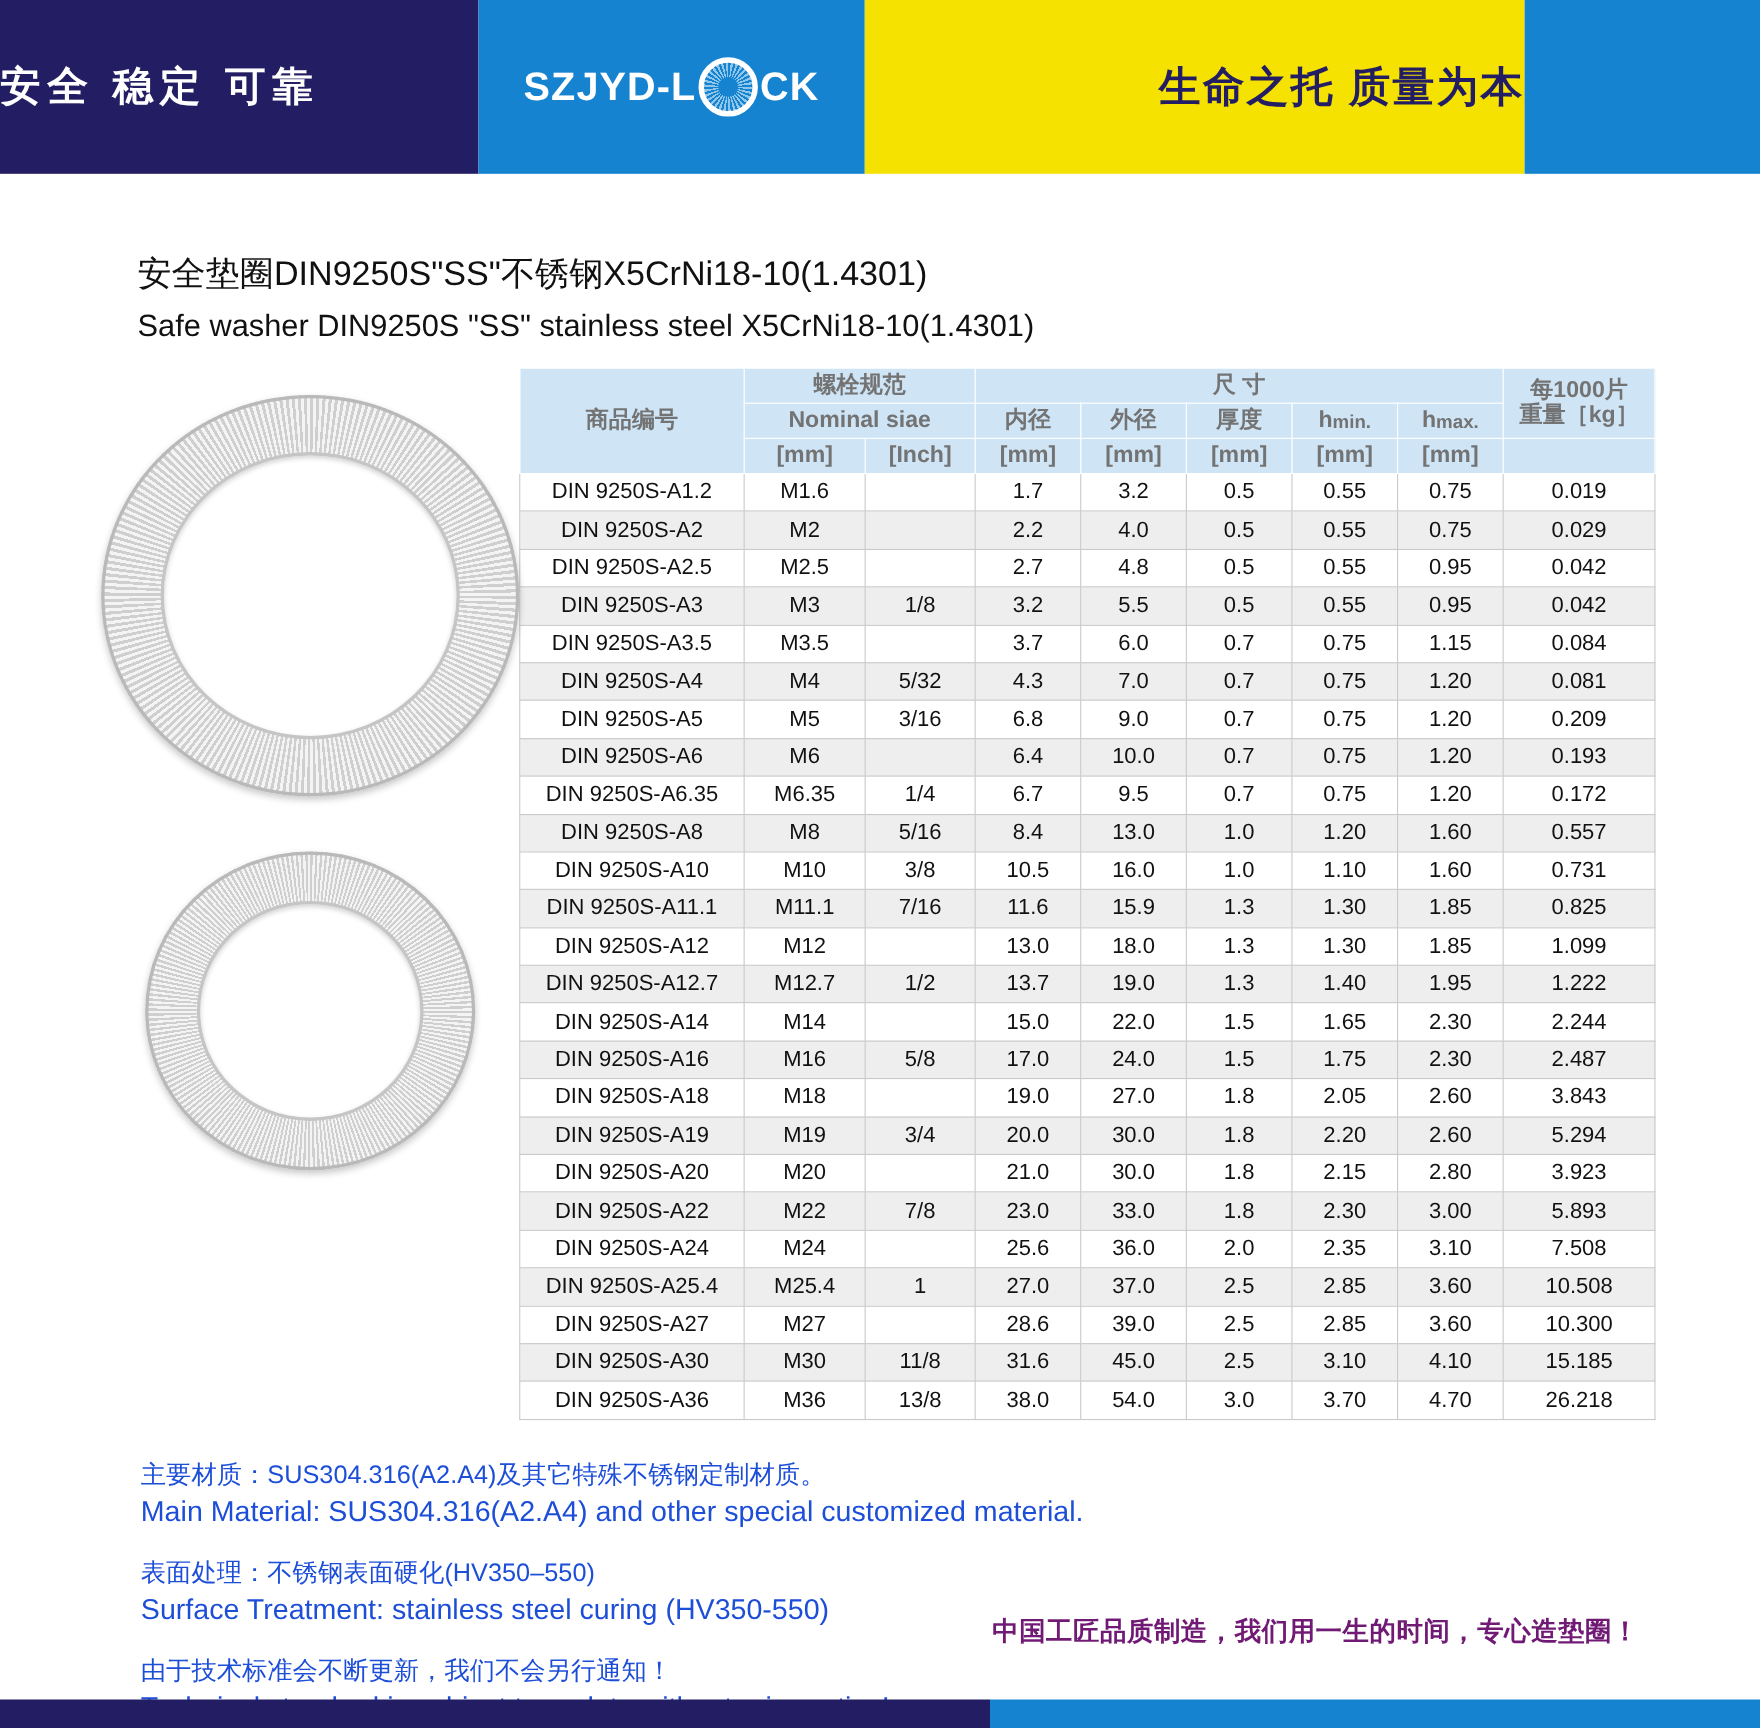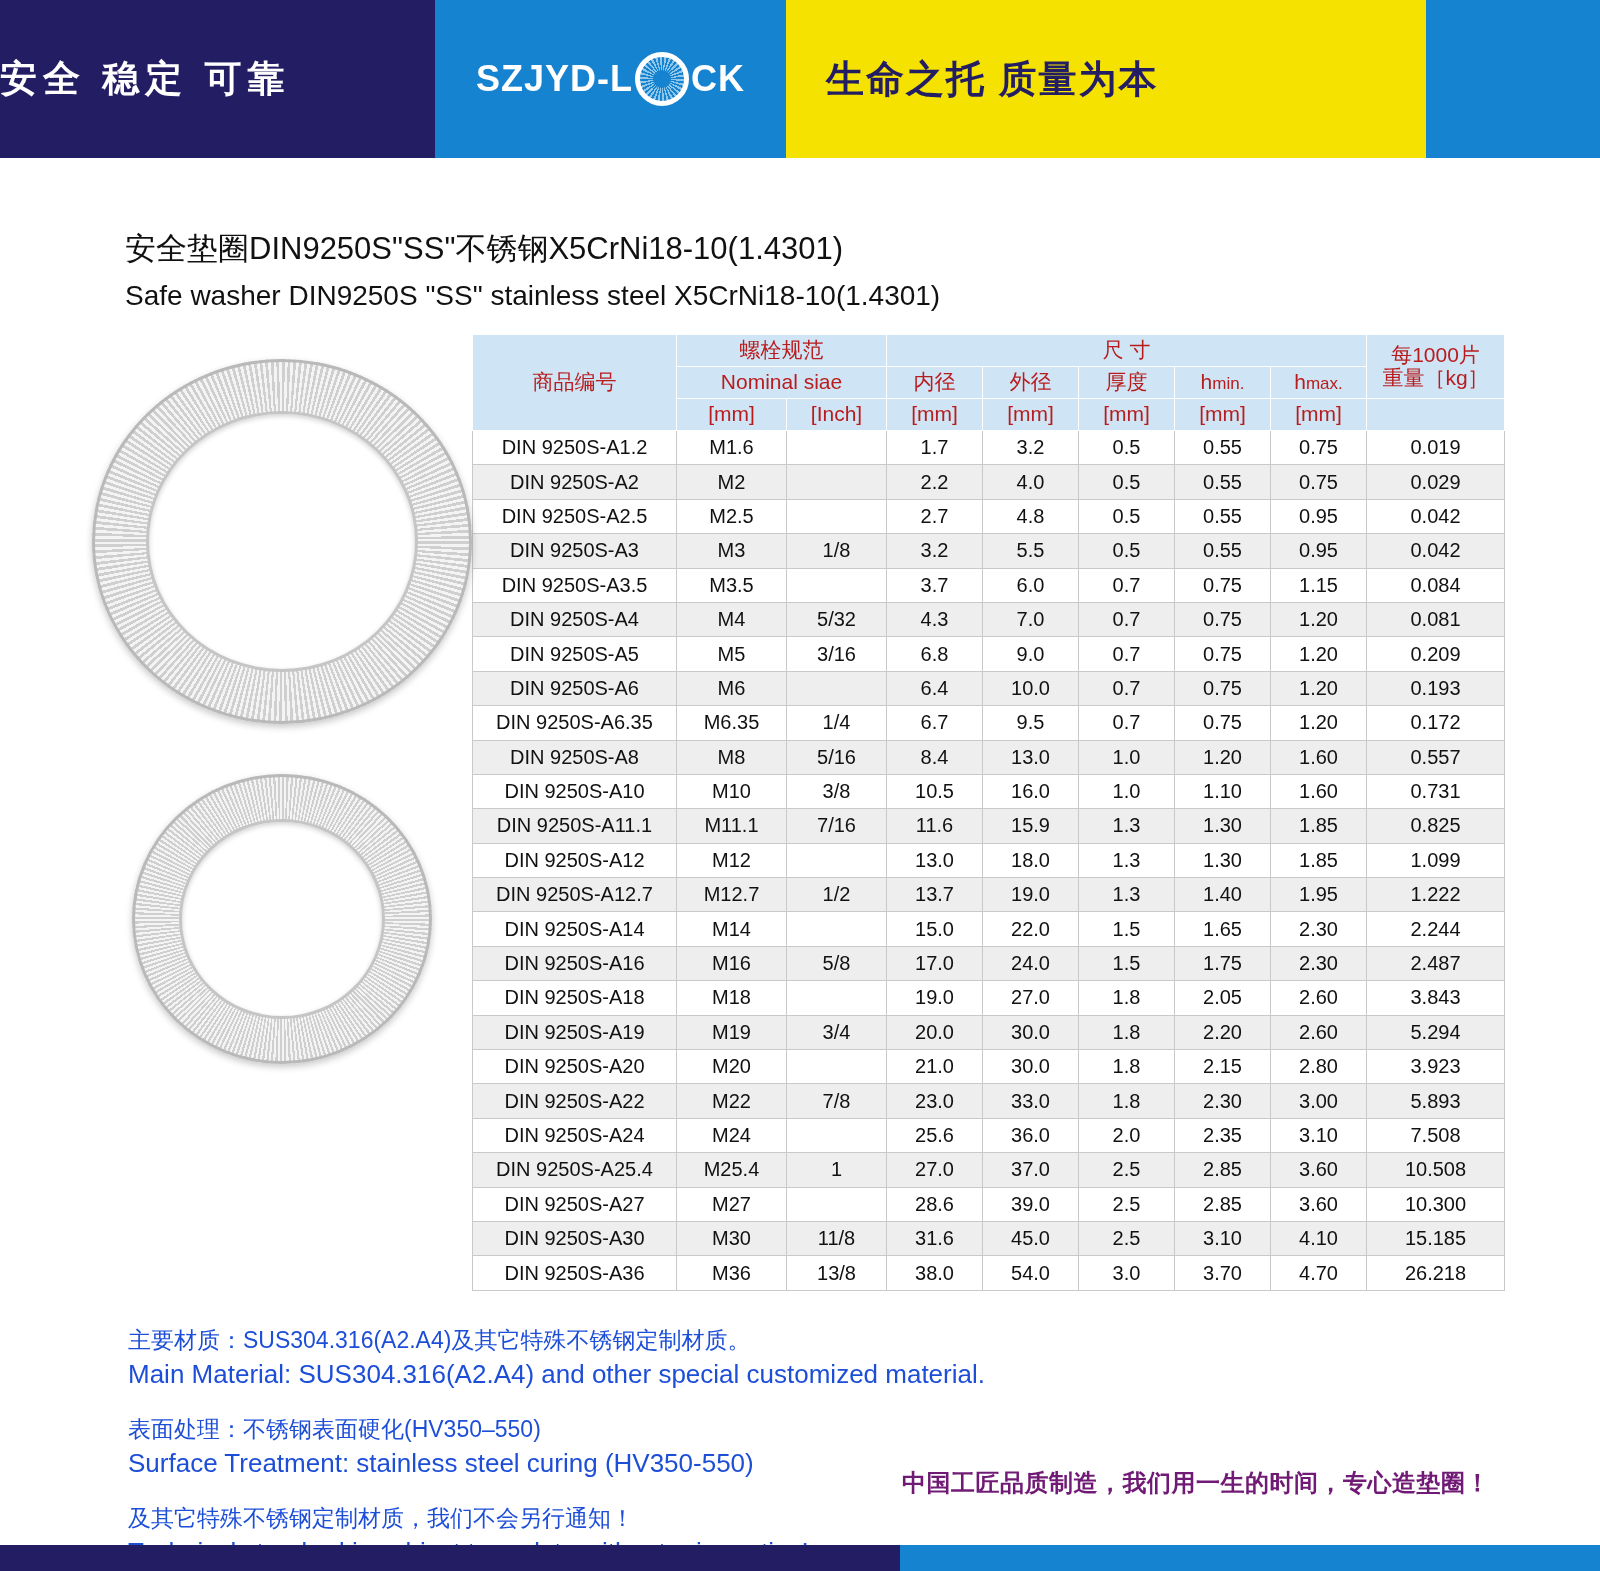--- a/index.html
+++ b/index.html
@@ -68,23 +68,22 @@
     width: 18px; height: 18px;
     margin: -9px 0 0 -9px;
     border-radius: 50%;
     background: #1683d0;
   }
   .header-right {
     width: 600px;
     background: #f5e200;
     display: flex;
     align-items: center;
-    justify-content: flex-start;
+    justify-content: flex-end;
     color: #231e63;
-    padding-left: 40px;
   }
   .header-right .slogan2 {
     font-size: 38px;
     font-weight: bold;
     letter-spacing: 2px;
     white-space: nowrap;
   }
   .header-end {
     flex: 1;
     background: #1683d0;
@@ -173,23 +172,23 @@
   }
   table.spec th, table.spec td {
     border: 1px solid #ffffff;
     text-align: center;
     padding: 0;
     height: 31px;
     line-height: 1.05;
   }
   table.spec thead th {
     background: #cfe5f6;
-    font-weight: normal;
+    font-weight: bold;
     font-size: 21px;
-    color: #b91c1c;
+    color: #737373;
     text-align: center;
   }
   table.spec thead th.tall { height: 36px; }
   table.spec tbody td {
     background: #ffffff;
     border: 1px solid #c9c9c9;
     font-size: 20px;
     height: 33.4px;
   }
   table.spec tbody tr.alt td {
@@ -611,21 +610,21 @@
 <div class="notes">
   <div class="note-block">
     <div class="note-cn">主要材质：SUS304.316(A2.A4)及其它特殊不锈钢定制材质。</div>
     <div class="note-en">Main Material: SUS304.316(A2.A4) and other special customized material.</div>
   </div>
   <div class="note-block">
     <div class="note-cn">表面处理：不锈钢表面硬化(HV350–550)</div>
     <div class="note-en">Surface Treatment: stainless steel curing (HV350-550)</div>
   </div>
   <div class="note-block">
-    <div class="note-cn">及其它特殊不锈钢定制材质，我们不会另行通知！</div>
+    <div class="note-cn">由于技术标准会不断更新，我们不会另行通知！</div>
     <div class="note-en">Technical standard is subject to update without prior notice!</div>
   </div>
 </div>
 
 <div class="footer-tag">中国工匠品质制造，我们用一生的时间，专心造垫圈！</div>
 
 <div class="footer-bar">
   <div class="b1"></div>
   <div class="b2"></div>
 </div>

